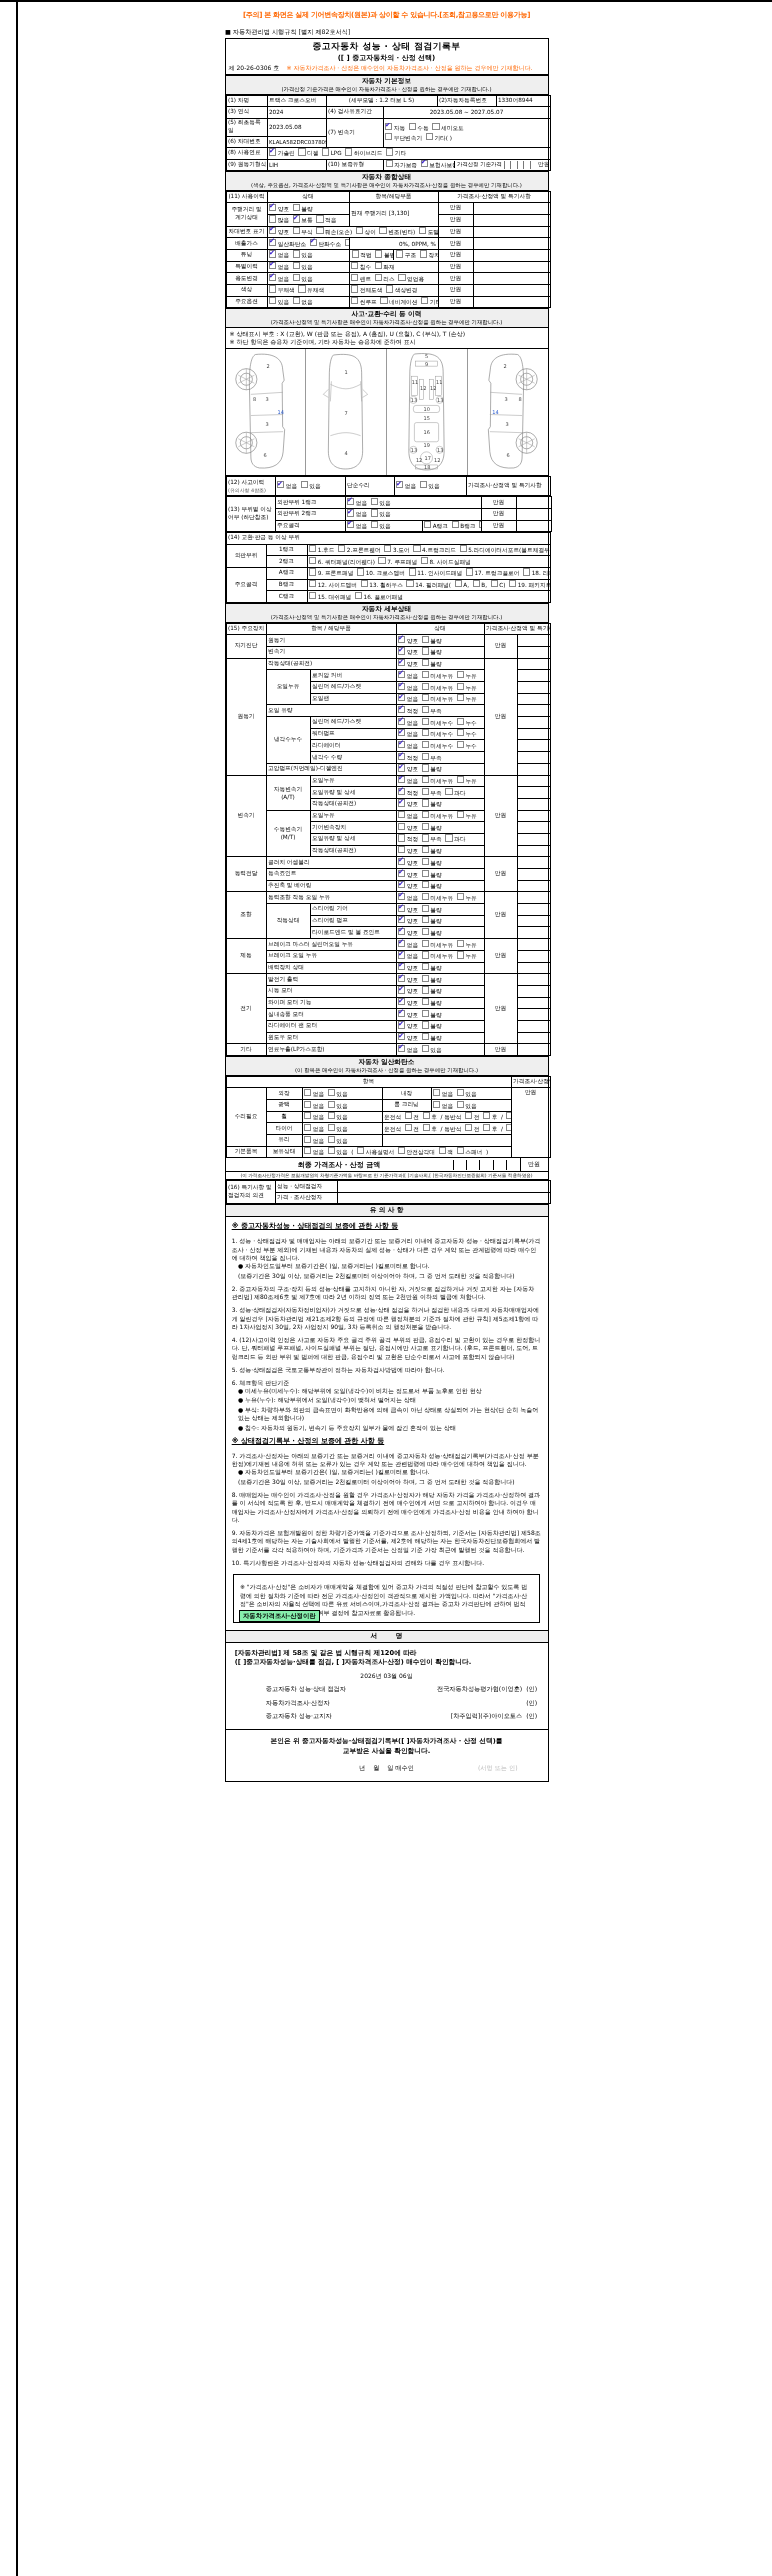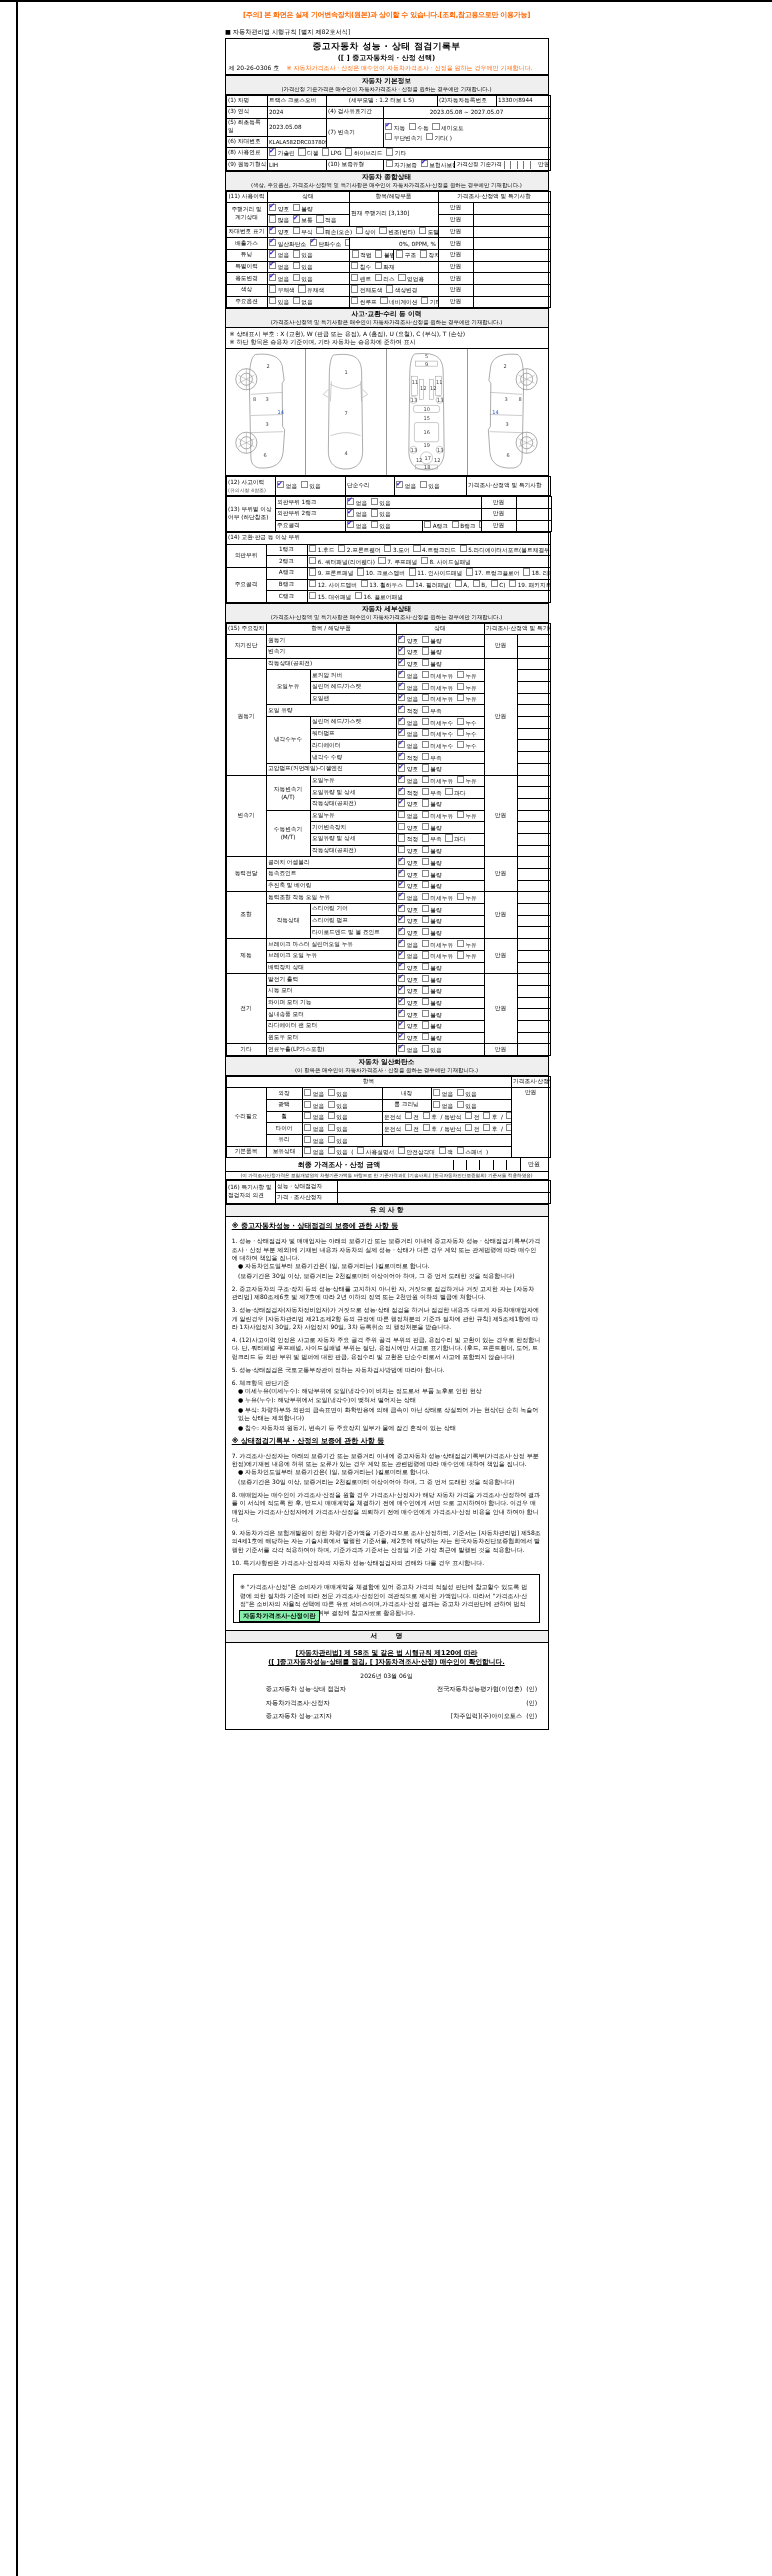--- a/index.html
+++ b/index.html
@@ -56,21 +56,21 @@
   .fbx{width:12.4px;height:10.3px;border-left:0.5px solid #000;}
   .funit{width:27px;border-left:0.5px solid #000;text-align:center;font-size:6px;align-self:stretch;display:flex;align-items:center;justify-content:center;}
   .basisnote{font-size:4.6px;text-align:center;padding:1px 0;border-bottom:0.5px solid #000;color:#222;white-space:nowrap;overflow:hidden;}
   .ncontent{padding:3.1px 6.2px 2.1px 6.2px;font-size:6px;line-height:1.4;}
   .nsub{font-size:7px;font-weight:bold;text-decoration:underline;margin:2.1px 0 5.2px 0;}
   .nitem{margin:0 0 4.6px 0;}
   .nbul{margin:0 0 1px 6.2px;}
   .pricebox{border:0.5px solid #000;margin:7.2px 1px 5.2px 1px;position:relative;padding:8.2px 6.2px 5.2px 6.2px;}
   .pbt{position:absolute;top:-5.2px;left:5.2px;background:#86efac;border:0.5px solid #000;padding:0.5px 3.1px;font-size:6.4px;font-weight:bold;margin-top:40px;}
   .signbody{padding:5.2px 9.3px 3.1px 9.3px;}
-  .slaw{text-align:center;font-size:6.7px;font-weight:bold;line-height:1.4;text-decoration:underline;}
+  .slaw{text-align:left;font-size:6.7px;font-weight:bold;line-height:1.4;}
   .sdate{text-align:center;font-size:6px;margin:4.1px 0 1px 0;}
   .srow{display:flex;justify-content:space-between;font-size:6.2px;margin:4.6px 0;padding:0 1px 0 31px;}
   .sname{white-space:pre;}
   .confirm{border-top:0.5px solid #000;padding:7.2px 9.3px 8.2px 9.3px;}
   .ctext{text-align:center;font-size:6.7px;font-weight:bold;line-height:1.45;}
   .cdate{text-align:center;font-size:6.2px;margin-top:7.2px;position:relative;}
   .cseal{position:absolute;right:20.6px;top:0;color:#bbb;}
 </style>
 </head>
 <body>
@@ -787,16 +787,26 @@
       </div>
       <div class="srow">
         <span>자동차가격조사·산정자</span>
         <span class="sname">(인)</span>
       </div>
       <div class="srow">
         <span>중고자동차 성능·고지자</span>
         <span class="sname">[차주입력](주)아이오토스  (인)</span>
       </div>
     </div>
+    <div class="confirm">
+      <div class="ctext">
+        <div>본인은 위 중고자동차성능·상태점검기록부([ ]자동차가격조사 · 산정 선택)를</div>
+        <div>교부받은 사실을 확인합니다.</div>
+      </div>
+      <div class="cdate">
+        <span class="pre">년    월    일 매수인</span>
+        <span class="cseal">(서명 또는 인)</span>
+      </div>
+    </div>
 
   </div>
 </div>
 
 
 </body></html>

